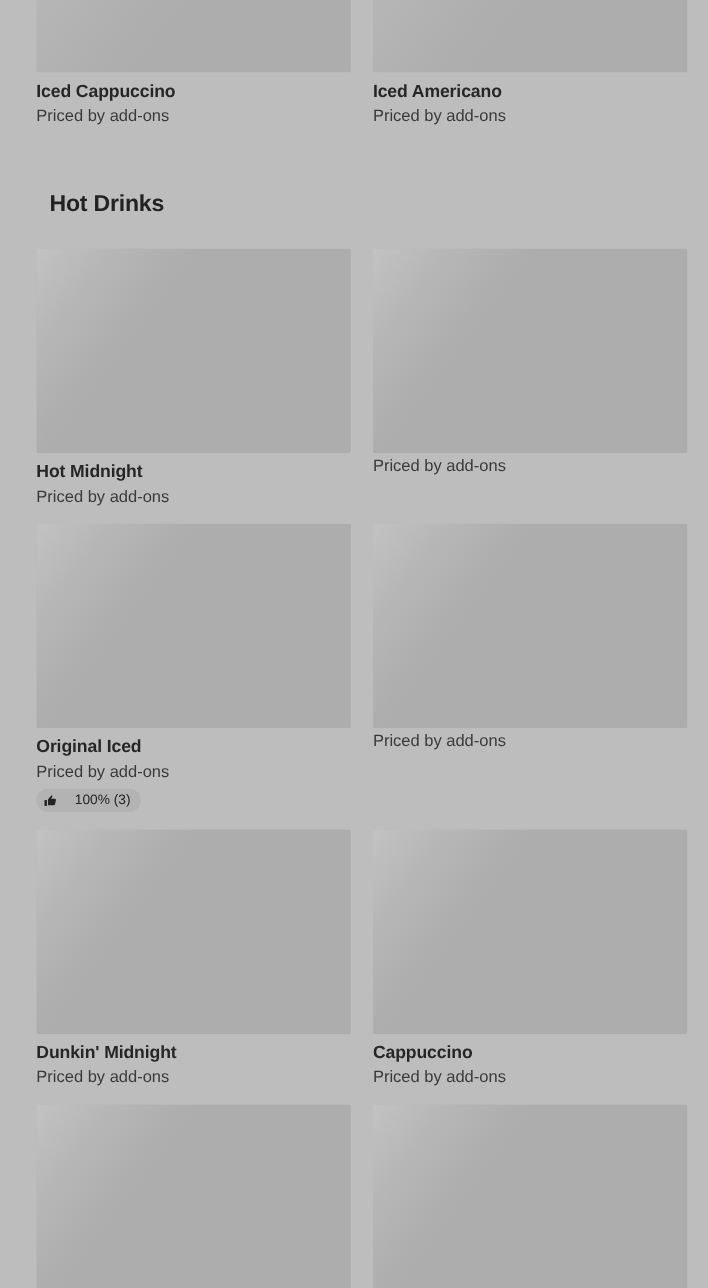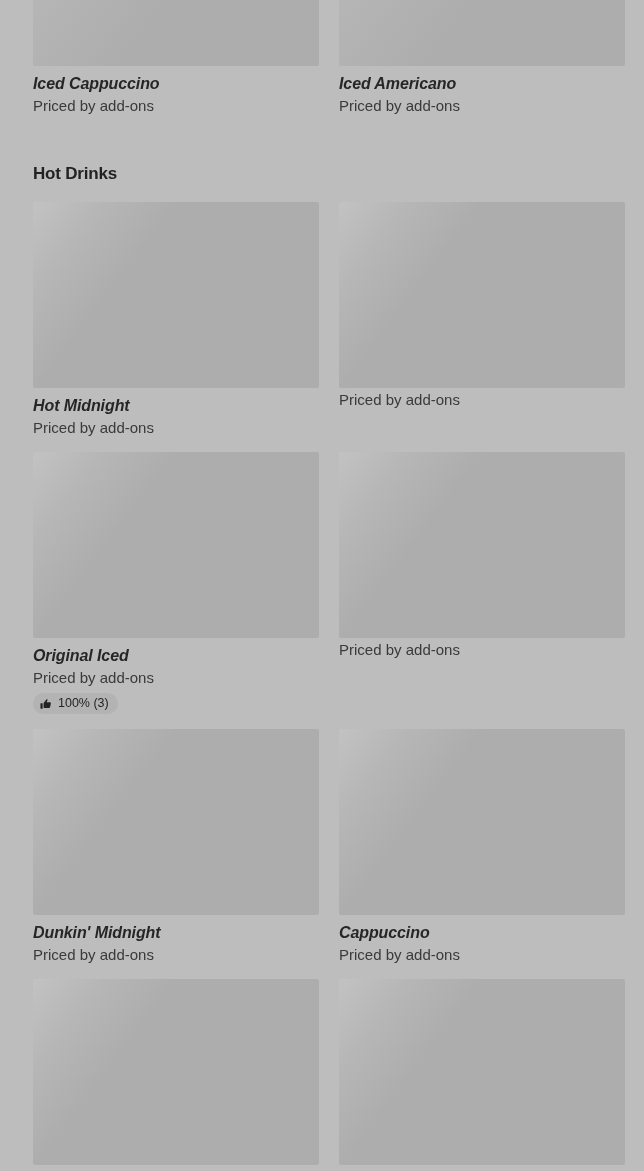--- a/index.html
+++ b/index.html
@@ -23,25 +23,25 @@
     left: 0;
     top: 0;
     width: 644px;
   }
 
   
   .section {
     padding: 0 33px;
   }
   .section-title {
-    font-size: 17px;
+    font-size: 21px;
     font-weight: bold;
     letter-spacing: -0.2px;
     color: #222222;
-    margin: 0;
+    margin: 12px;
     padding: 30px 0 14px 0;
     line-height: 28px;
   }
   .grid {
     display: grid;
     grid-template-columns: 286px 286px;
     column-gap: 20px;
     row-gap: 0px;
   }
   .card {
@@ -60,34 +60,33 @@
     display: block;
   }
   .card-title {
     font-size: 16px;
     font-weight: bold;
     letter-spacing: -0.1px;
     color: #262626;
     line-height: 20px;
     margin: 8px 0 0 0;
     white-space: nowrap;
-    font-style: italic;
   }
   .card-sub {
     font-size: 15px;
     font-weight: normal;
     color: #3a3a3a;
     line-height: 18px;
     margin: 3px 0 0 0;
     white-space: nowrap;
   }
   .card-badge {
     display: inline-flex;
     align-items: center;
-    gap: 6px;
+    gap: 16px;
     background: #b3b3b3;
     border-radius: 11px;
     padding: 3px 9px 3px 7px;
     margin-top: 6px;
     font-size: 12.5px;
     color: #242424;
     line-height: 15px;
   }
   .thumb-icon {
     display: inline-block;

